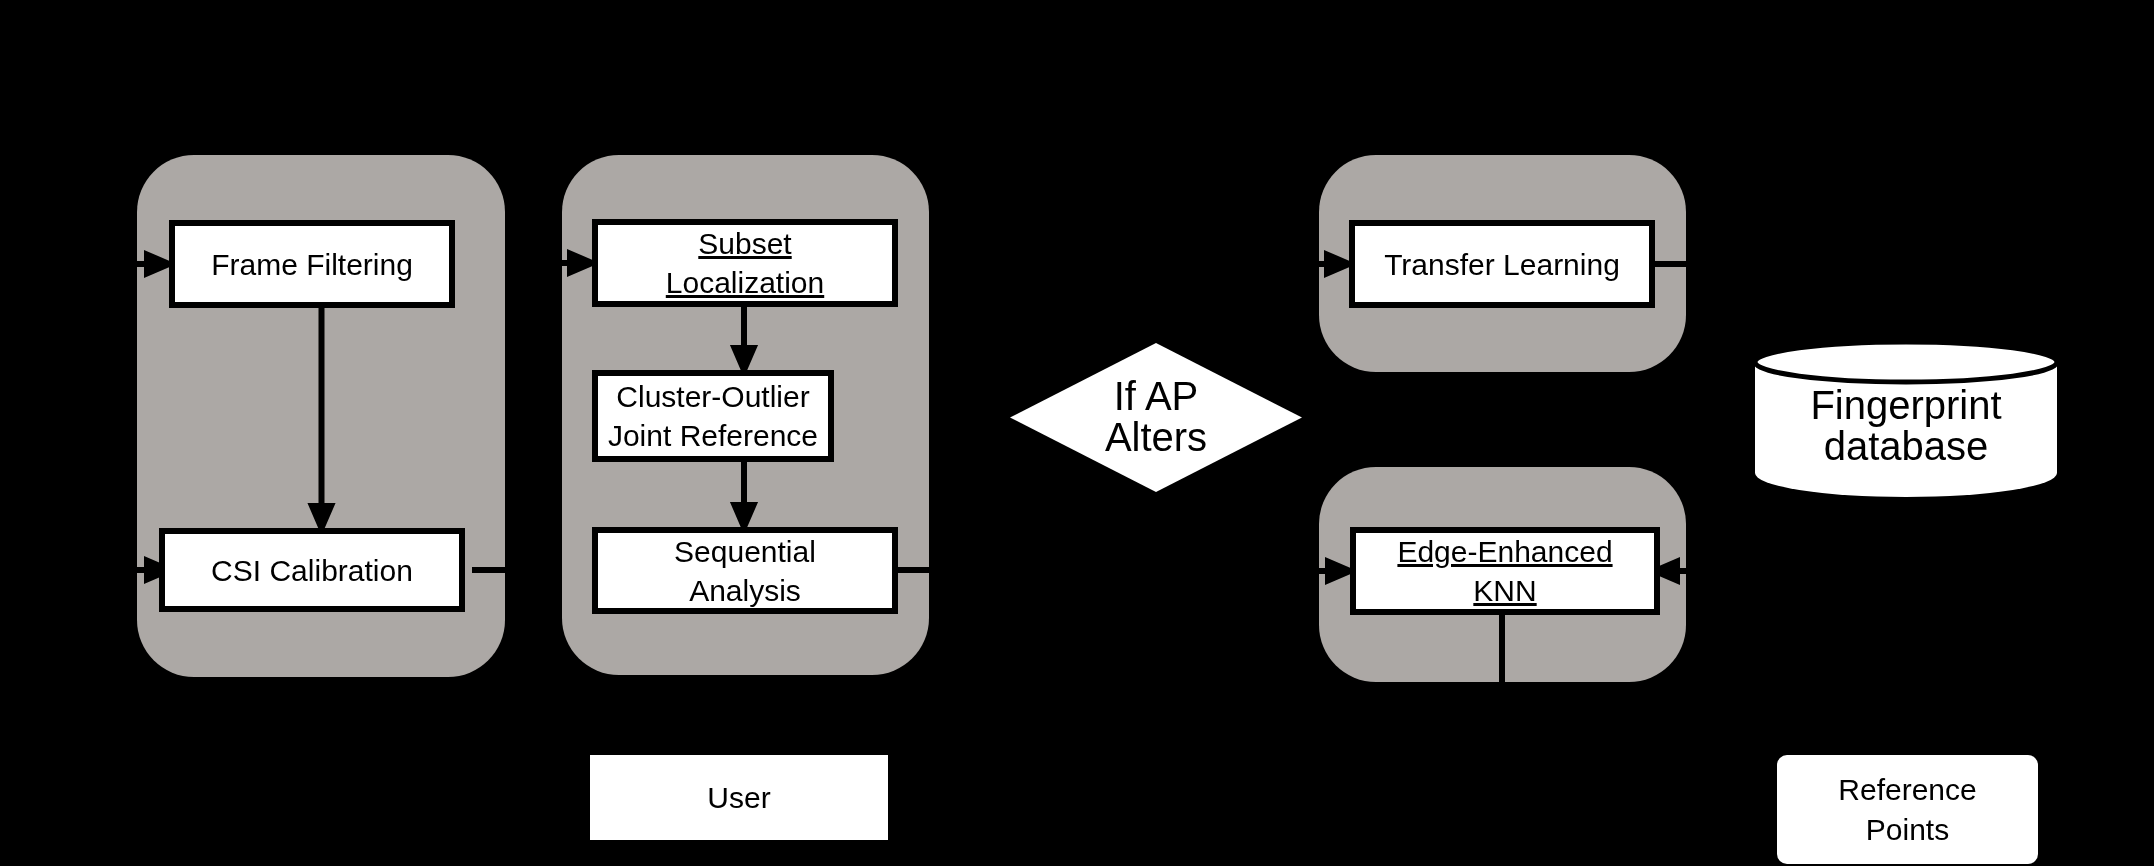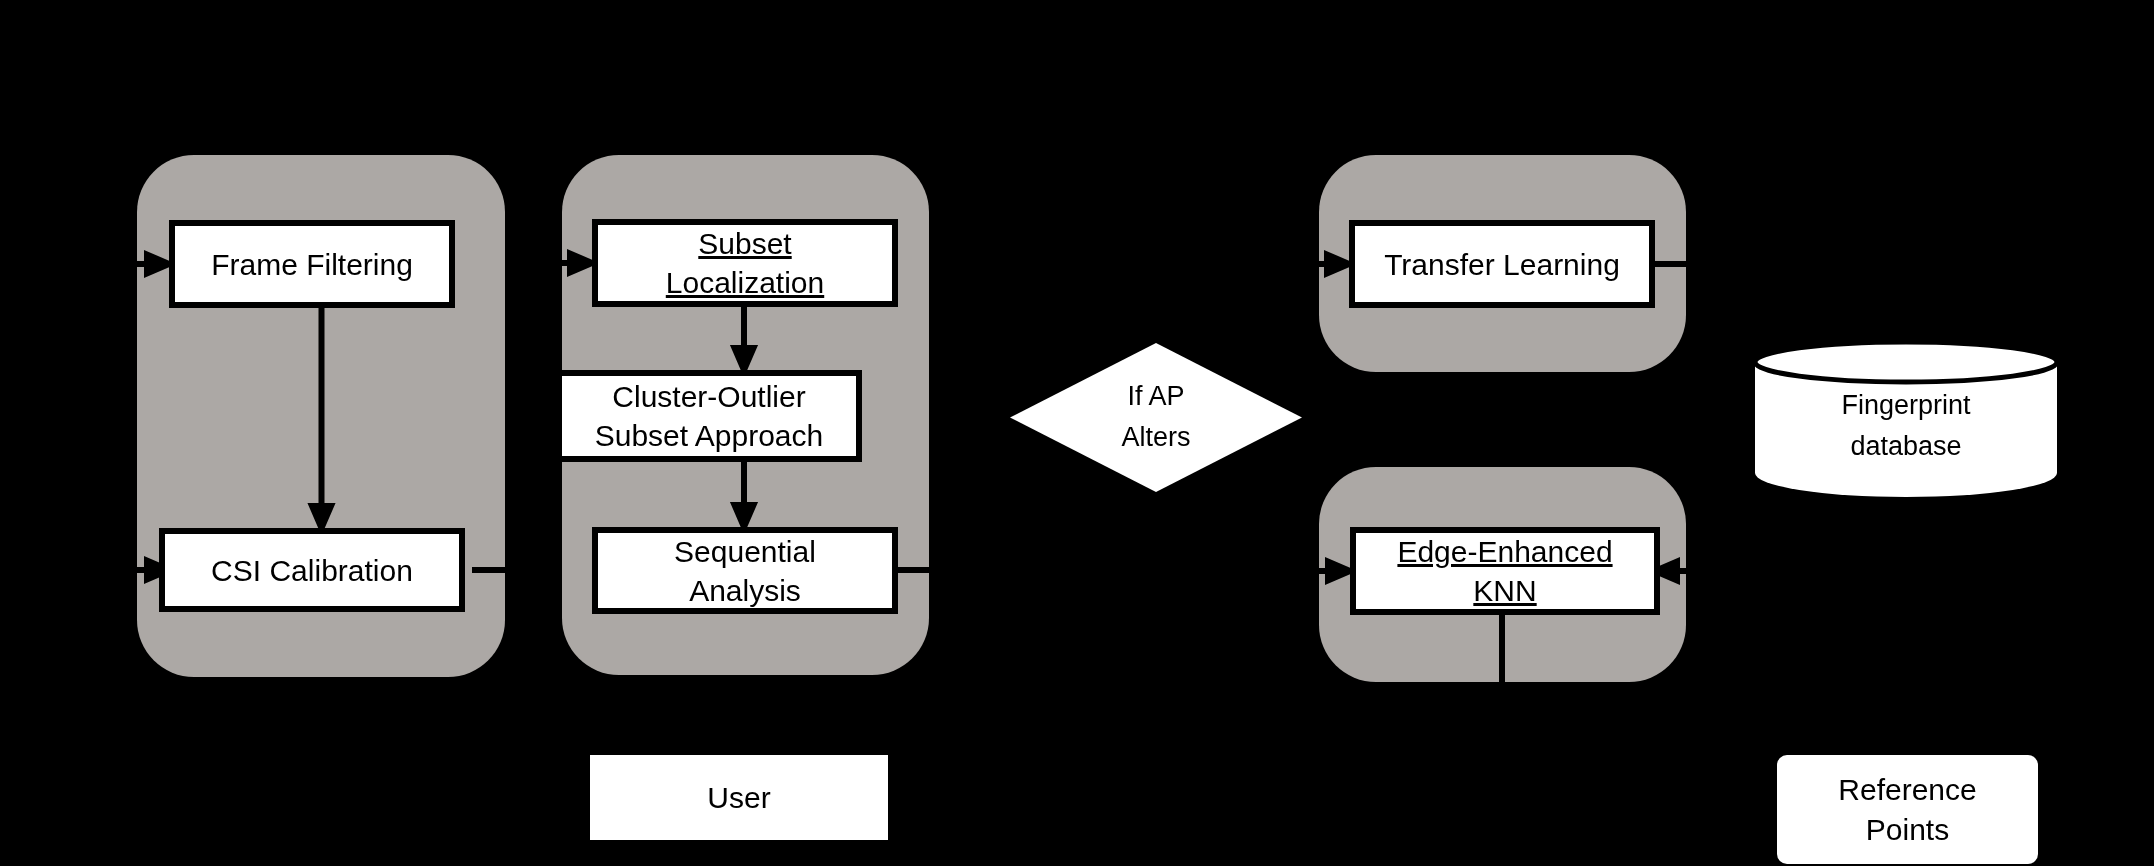--- a/index.html
+++ b/index.html
@@ -57,21 +57,21 @@
   }
   .float-text {
     position: absolute;
     z-index: 4;
     background: transparent;
     display: flex;
     flex-direction: column;
     align-items: center;
     justify-content: center;
     color: #000;
-    font-size: 27px;
+    font-size: 40px;
     line-height: 41px;
   }
   .line { display: block; }
 </style>
 </head>
 <body>
 
 <div class="stage">
 
   <div class="panel" style="left:137px; top:155px; width:368px; height:522px;"></div>
@@ -131,23 +131,23 @@
 
   <div class="node" style="left:159px; top:528px; width:306px; height:84px;">
     <span class="line">CSI Calibration</span>
   </div>
 
   <div class="node" style="left:592px; top:219px; width:306px; height:88px;text-decoration:underline;">
     <span class="line">Subset</span>
     <span class="line">Localization</span>
   </div>
 
-  <div class="node" style="left:556px; top:370px; width:306px; height:92px;">
+  <div class="node" style="left:592px; top:370px; width:242px; height:92px;">
     <span class="line">Cluster-Outlier</span>
-    <span class="line">Subset Approach</span>
+    <span class="line">Joint Reference</span>
   </div>
 
   <div class="node" style="left:592px; top:527px; width:306px; height:87px;">
     <span class="line">Sequential</span>
     <span class="line">Analysis</span>
   </div>
 
   <div class="node" style="left:1349px; top:220px; width:306px; height:88px;">
     <span class="line">Transfer Learning</span>
   </div>

